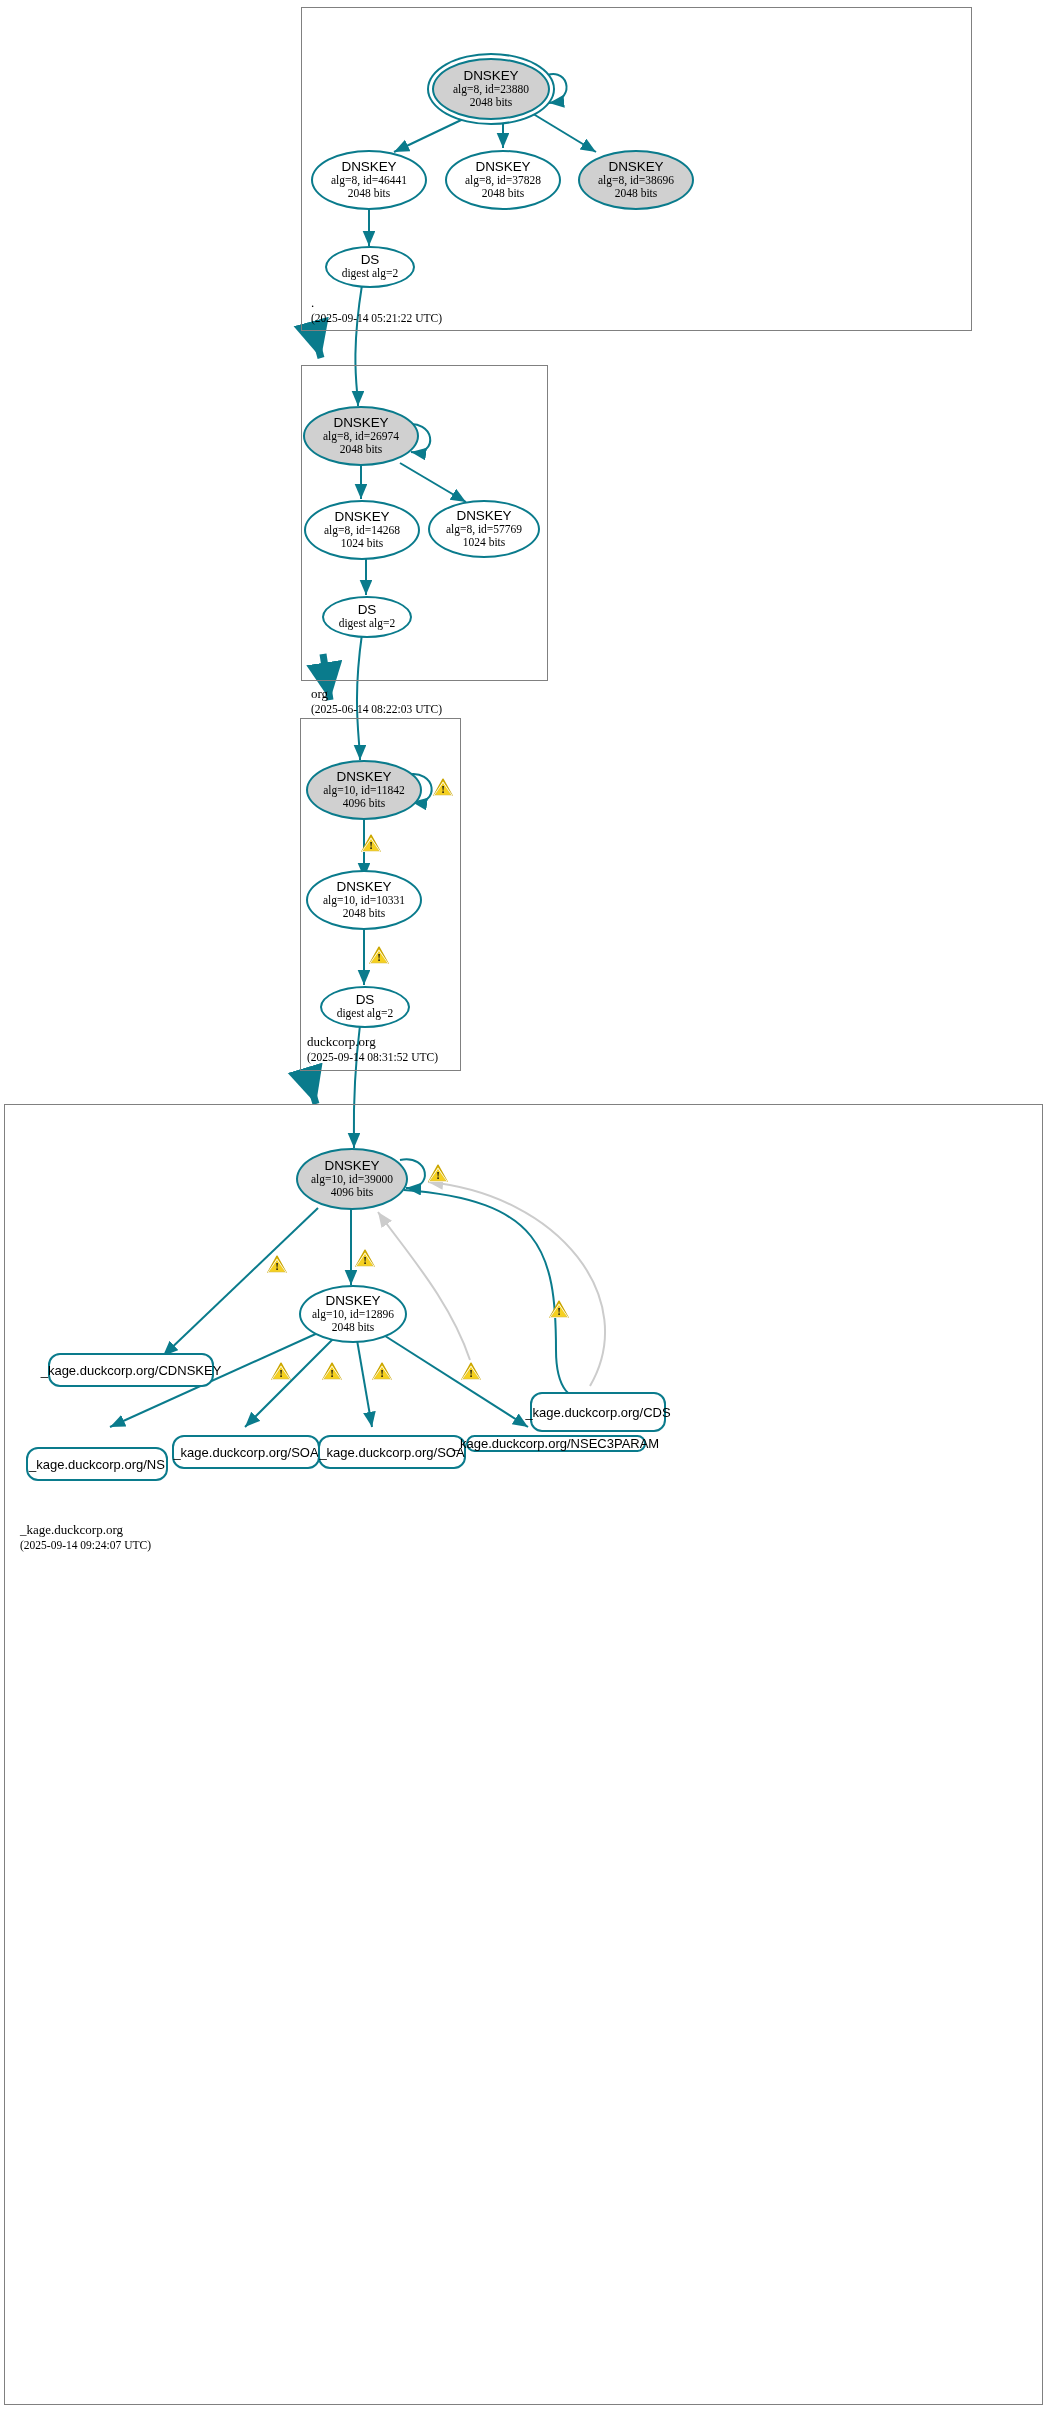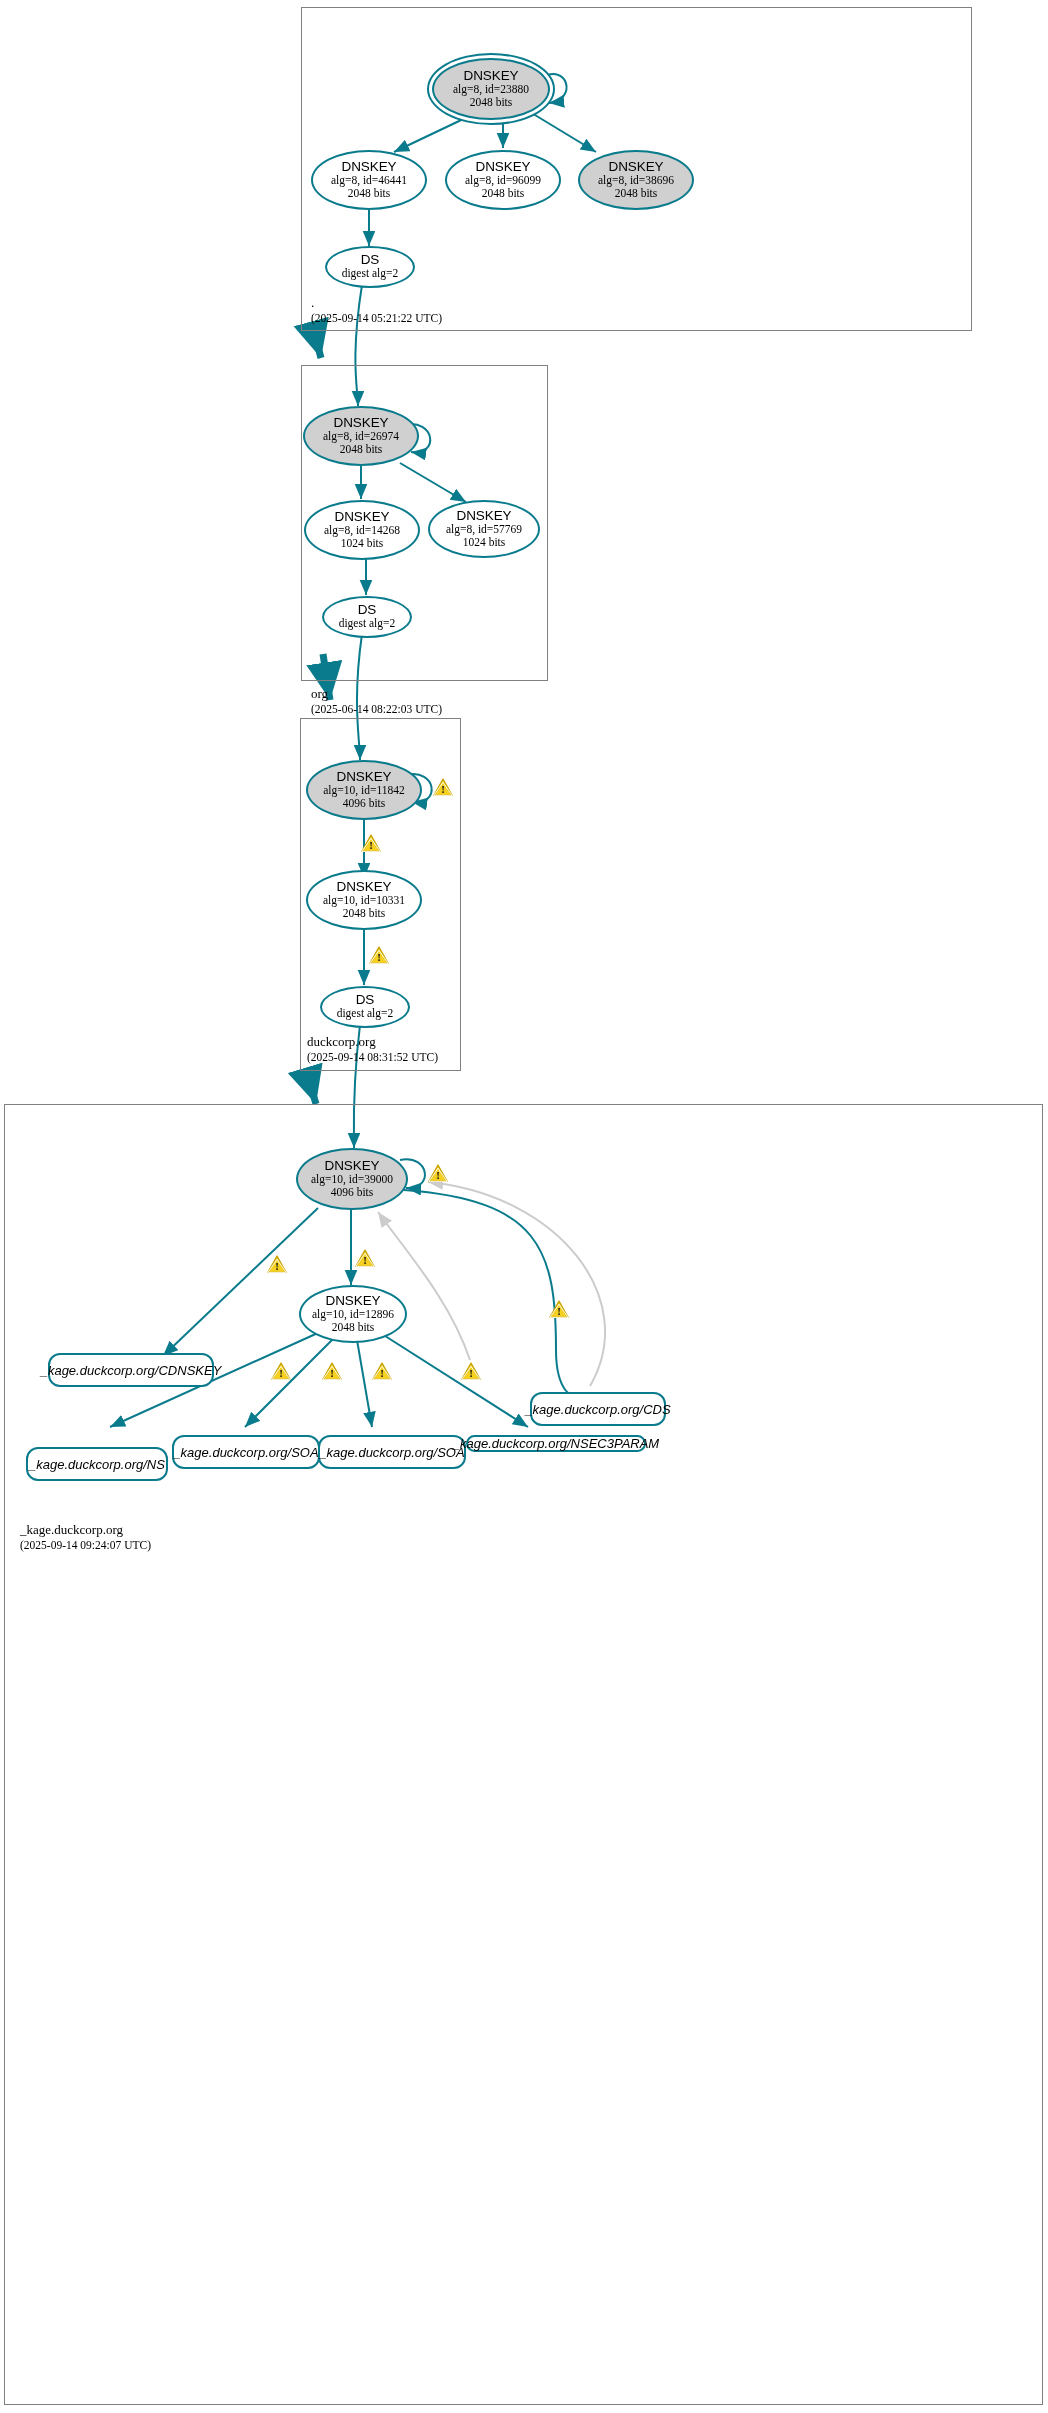--- a/index.html
+++ b/index.html
@@ -85,21 +85,20 @@
     border-radius: 12px;
     background: #ffffff;
     display: flex;
     align-items: center;
     justify-content: center;
     text-align: center;
     font-family: "Liberation Sans", sans-serif;
     font-size: 13px;
     color: #000000;
     white-space: nowrap;
-    font-style: italic;
   }
   
   .warn {
     position: absolute;
     width: 20px;
     height: 19px;
     line-height: 0;
   }
   .warn svg { display: block; width: 20px; height: 19px; }
 </style>
@@ -213,21 +212,21 @@
   </div>
 
   <div class="node" style="left:311px; top:150px; width:116px; height:60px;">
     <span class="t1">DNSKEY</span>
     <span class="t2">alg=8, id=46441</span>
     <span class="t3">2048 bits</span>
   </div>
 
   <div class="node" style="left:445px; top:150px; width:116px; height:60px;">
     <span class="t1">DNSKEY</span>
-    <span class="t2">alg=8, id=96099</span>
+    <span class="t2">alg=8, id=37828</span>
     <span class="t3">2048 bits</span>
   </div>
 
   <div class="node filled" style="left:578px; top:150px; width:116px; height:60px;">
     <span class="t1">DNSKEY</span>
     <span class="t2">alg=8, id=38696</span>
     <span class="t3">2048 bits</span>
   </div>
 
   <div class="node" style="left:325px; top:246px; width:90px; height:42px;">
@@ -284,21 +283,21 @@
   <div class="node" style="left:299px; top:1285px; width:108px; height:58px;">
     <span class="t1">DNSKEY</span>
     <span class="t2">alg=10, id=12896</span>
     <span class="t3">2048 bits</span>
   </div>
 
   <div class="rrset" style="left:48px; top:1353px; width:166px; height:34px;">
     <span>_kage.duckcorp.org/CDNSKEY</span>
   </div>
 
-  <div class="rrset" style="left:530px; top:1392px; width:136px; height:34px;">
+  <div class="rrset" style="left:530px; top:1392px; width:136px; height:40px;">
     <span>_kage.duckcorp.org/CDS</span>
   </div>
 
   <div class="rrset" style="left:26px; top:1435px; width:142px; height:34px;margin-top:12px;">
     <span>_kage.duckcorp.org/NS</span>
   </div>
 
   <div class="rrset" style="left:172px; top:1435px; width:148px; height:34px;">
     <span>_kage.duckcorp.org/SOA</span>
   </div>

